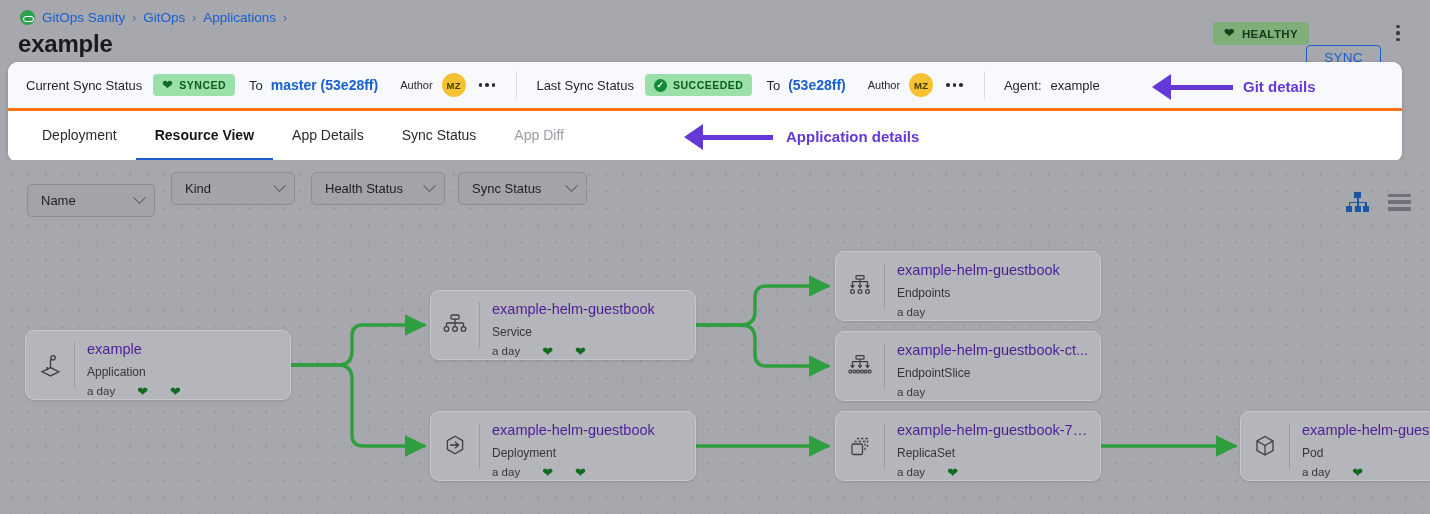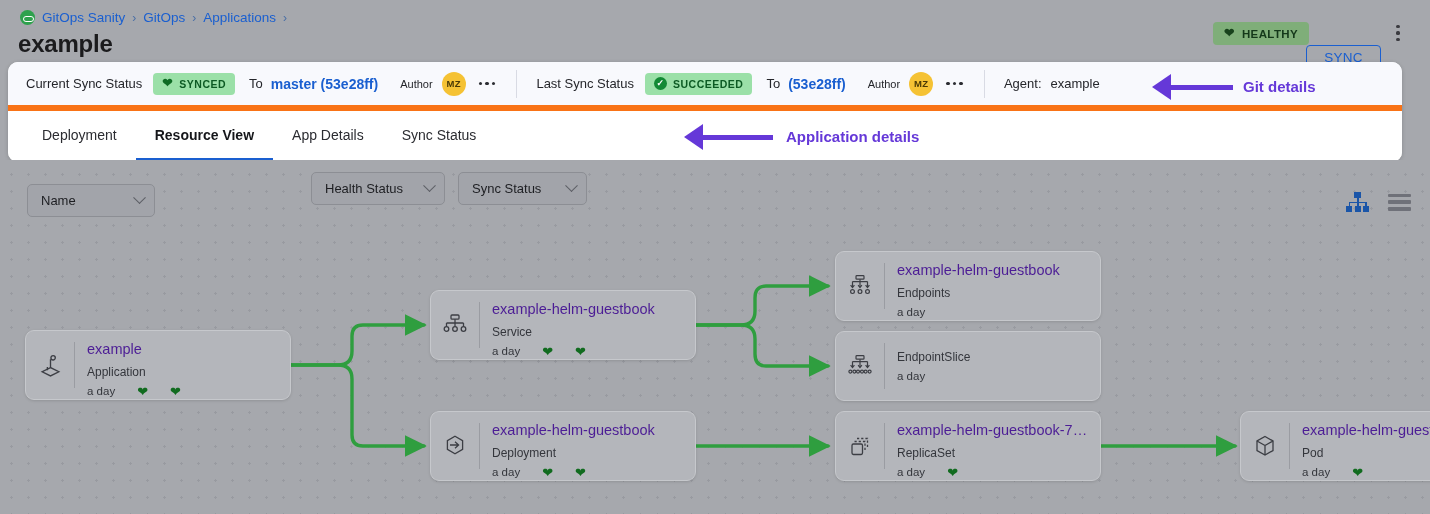--- a/index.html
+++ b/index.html
@@ -64,21 +64,21 @@
   
   .panel {
     position: absolute; left: 8px; top: 62px; width: 1394px; height: 100px;
     background: #fff; border-radius: 10px;
     box-shadow: 0 1px 4px rgba(0,0,0,0.18);
     overflow: hidden;
   }
   .status-row {
     height: 49px; background: #f8f9fd;
     display: flex; align-items: center; padding: 0 0 0 18px;
-    border-bottom: 6px solid #f97316;
+    border-bottom: 3px solid #f97316;
     font-size: 13px; color: #25262b; white-space: nowrap;
   }
   .st-label { color: #25262b; font-size: 13px; }
   .pill {
     display: inline-flex; align-items: center; gap: 6px;
     height: 22px; padding: 0 9px; border-radius: 4px;
     background: #9be0a8; color: #0c5a23;
     font-size: 10.5px; font-weight: bold; letter-spacing: 0.5px;
     margin-left: 11px;
   }
@@ -250,40 +250,47 @@
         </div>
       <div class="tab active">
           <span>Resource View</span>
         </div>
       <div class="tab">
           <span>App Details</span>
         </div>
       <div class="tab">
           <span>Sync Status</span>
         </div>
+      <div class="tab muted">
+          <span>App Diff</span>
+        </div>
     </div>
   </div>
 
   <div class="arrow-annot" style="left:1152px; top:74px;">
     <div class="head"></div>
     <div class="shaft" style="width:62px;"></div>
   </div>
   <div class="annot-text" style="left:1243px; top:78px;">Git details</div>
 
   <div class="arrow-annot" style="left:684px; top:124px;">
     <div class="head"></div>
     <div class="shaft" style="width:70px;"></div>
   </div>
   <div class="annot-text" style="left:786px; top:128px;">Application details</div>
 
   <div class="canvas">
 
     <div class="filterbar">
       <div class="select" style="left:27px; top:12px; width:128px;">
         <span>Name</span>
+        <span class="chev"></span>
+      </div>
+      <div class="select" style="left:171px; top:0; width:124px;">
+        <span>Kind</span>
         <span class="chev"></span>
       </div>
       <div class="select" style="left:311px; top:0; width:134px;">
         <span>Health Status</span>
         <span class="chev"></span>
       </div>
       <div class="select" style="left:458px; top:0; width:129px;">
         <span>Sync Status</span>
         <span class="chev"></span>
       </div>
@@ -428,20 +435,21 @@
           <circle cx="3.4" cy="17.6" r="1.5"></circle>
           <circle cx="7.4" cy="17.6" r="1.5"></circle>
           <circle cx="11" cy="17.6" r="1.5"></circle>
           <circle cx="15" cy="17.6" r="1.5"></circle>
           <circle cx="18.6" cy="17.6" r="1.5"></circle>
           <circle cx="22.6" cy="17.6" r="1.5"></circle>
         </svg>
       </div>
       <div class="node-div"></div>
       <div class="node-body">
+        <div class="node-name">example-helm-guestbook-ct...</div>
         <div class="node-kind">EndpointSlice</div>
         <div class="node-meta">
           <span class="node-age">a day</span>
         </div>
       </div>
     </div>
 
     <div class="node" style="left:835px; top:251px; width:266px; height:70px;">
       <div class="node-ico">
         <svg width="26" height="26" viewBox="0 0 26 26" fill="none" stroke="#3c3e44" stroke-width="1.3">

